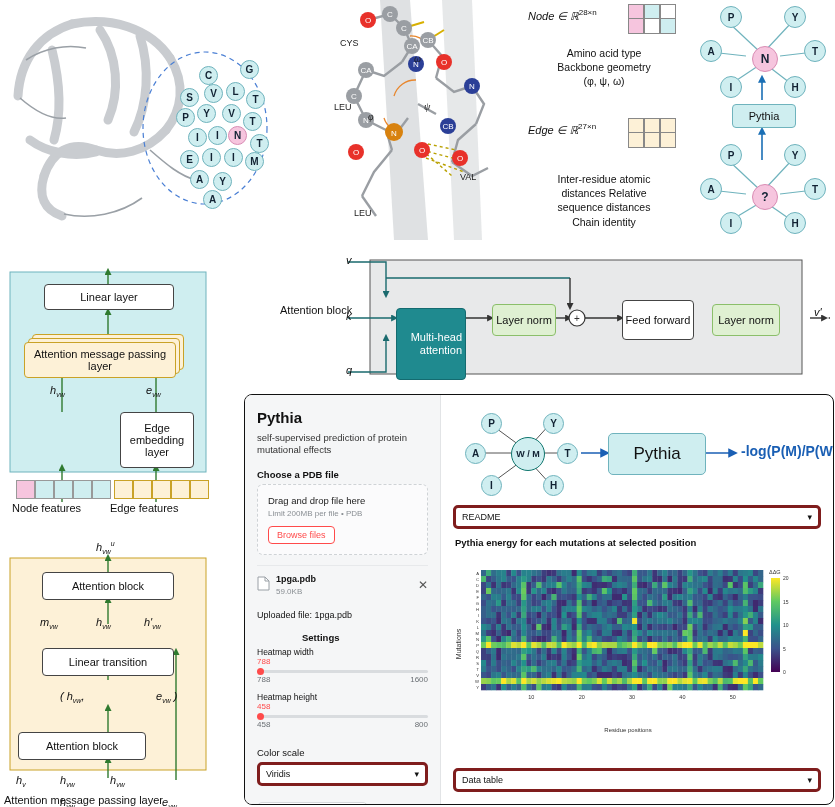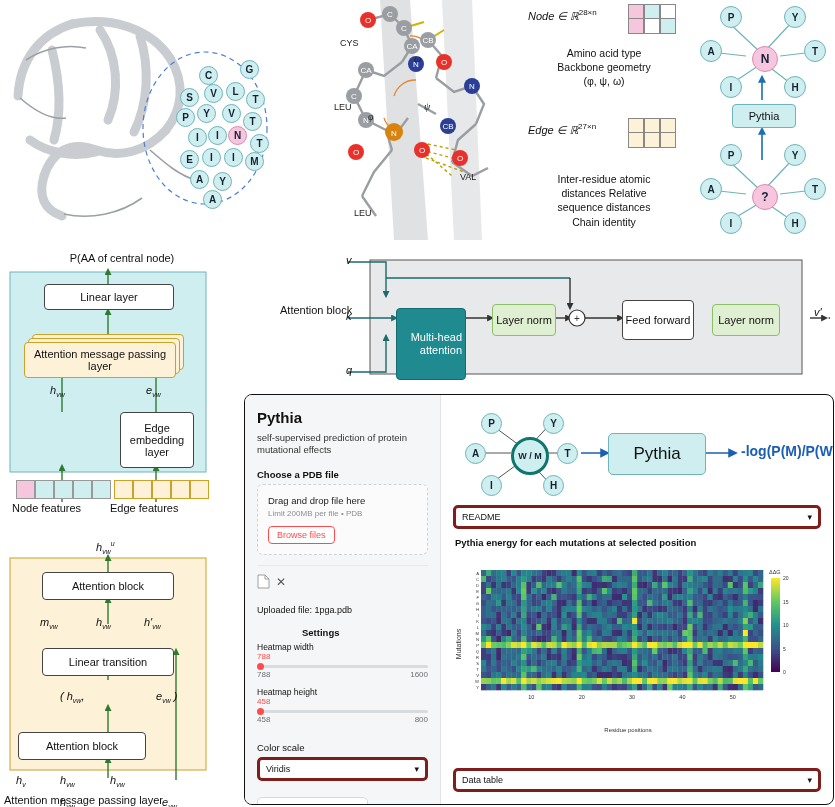--- a/index.html
+++ b/index.html
@@ -305,21 +305,20 @@
   <div class="circ aa-circ" style="left:30px;top:144px;width:20px;height:20px;">P</div>
   <div class="circ aa-circ" style="left:94px;top:144px;width:20px;height:20px;">Y</div>
   <div class="circ aa-circ" style="left:10px;top:178px;width:20px;height:20px;">A</div>
   <div class="circ aa-pink" style="left:62px;top:184px;width:24px;height:24px;font-size:12px;">?</div>
   <div class="circ aa-circ" style="left:114px;top:178px;width:20px;height:20px;">T</div>
   <div class="circ aa-circ" style="left:30px;top:212px;width:20px;height:20px;">I</div>
   <div class="circ aa-circ" style="left:94px;top:212px;width:20px;height:20px;">H</div>
 </div>
 
 <div class="panel" id="panelD">
-  <div class="lbl center" style="left:0;top:0;width:236px;font-size:11px;">P(AA of central node)</div>
   <svg width="236" height="265" style="position:absolute;left:0;top:0;">
     <rect x="6" y="20" width="196" height="200" fill="#cfeef0" stroke="#6fb3bd" stroke-width="1"></rect>
     <defs>
       <marker id="arrG" viewBox="0 0 10 10" refX="7" refY="5" markerWidth="5" markerHeight="5" orient="auto">
         <path d="M0 0 L10 5 L0 10 z" fill="#2f7a2f"></path>
       </marker>
     </defs>
     <g stroke="#2f7a2f" stroke-width="1.4" marker-end="url(#arrG)" fill="none">
       <line x1="104" y1="32" x2="104" y2="18"></line>
       <line x1="104" y1="84" x2="104" y2="58"></line>
@@ -447,20 +446,24 @@
       <div class="browse">Browse files</div>
     </div>
 
     <div class="filerow">
       <span>
         <svg width="13" height="15" viewBox="0 0 13 15">
             <path d="M1 1h7l4 4v9H1z" fill="#fff" stroke="#9aa0a6"></path>
             <path d="M8 1v4h4" fill="none" stroke="#9aa0a6"></path>
           </svg>
       </span>
+      <span style="flex:1;">
+        <span class="fname" style="display:block;">1pga.pdb</span>
+        <span class="fsize">59.0KB</span>
+      </span>
       <span style="color:#555;font-size:12px;">✕</span>
     </div>
 
     <div class="uploaded">Uploaded file: 1pga.pdb</div>
 
     <div class="st-lbl" style="margin-top:12px;margin-left:45px;">Settings</div>
 
     <div class="slider-wrap">
       <div style="font-size:8.5px;">Heatmap width</div>
       <div class="slider-val">788</div>
@@ -512,21 +515,21 @@
           </marker>
         </defs>
         <g stroke="#1a5fb4" stroke-width="1.6" marker-end="url(#arrA)">
           <line x1="128" y1="48" x2="154" y2="48"></line>
           <line x1="252" y1="48" x2="282" y2="48"></line>
         </g>
       </svg>
       <div class="circ" style="left:28px;top:8px;width:19px;height:19px;background:#cfeef0;border:1px solid #6fb3bd;">P</div>
       <div class="circ" style="left:90px;top:8px;width:19px;height:19px;background:#cfeef0;border:1px solid #6fb3bd;">Y</div>
       <div class="circ" style="left:12px;top:38px;width:19px;height:19px;background:#cfeef0;border:1px solid #6fb3bd;">A</div>
-      <div class="circ" style="left:58px;top:32px;width:32px;height:32px;background:#cfeef0;border:3px solid #0f766e;font-size:9px;">W / M</div>
+      <div class="circ" style="left:58px;top:32px;width:32px;height:32px;background:#cfeef0;border:1px solid #0f766e;font-size:9px;">W / M</div>
       <div class="circ" style="left:104px;top:38px;width:19px;height:19px;background:#cfeef0;border:1px solid #6fb3bd;">T</div>
       <div class="circ" style="left:28px;top:70px;width:19px;height:19px;background:#cfeef0;border:1px solid #6fb3bd;">I</div>
       <div class="circ" style="left:90px;top:70px;width:19px;height:19px;background:#cfeef0;border:1px solid #6fb3bd;">H</div>
       <div style="position:absolute;left:155px;top:28px;width:96px;height:40px;background:#cfeef0;border:1px solid #6fb3bd;border-radius:5px;display:flex;align-items:center;justify-content:center;font-size:17px;">Pythia</div>
       <div style="position:absolute;left:288px;top:38px;font-size:14px;font-weight:bold;color:#1a5fb4;white-space:nowrap;">-log(P(M)/P(W)) ∝ ΔΔG</div>
     </div>
 
     <div class="select" style="margin-top:4px;">
       <span>README</span>
       <span>▾</span>

